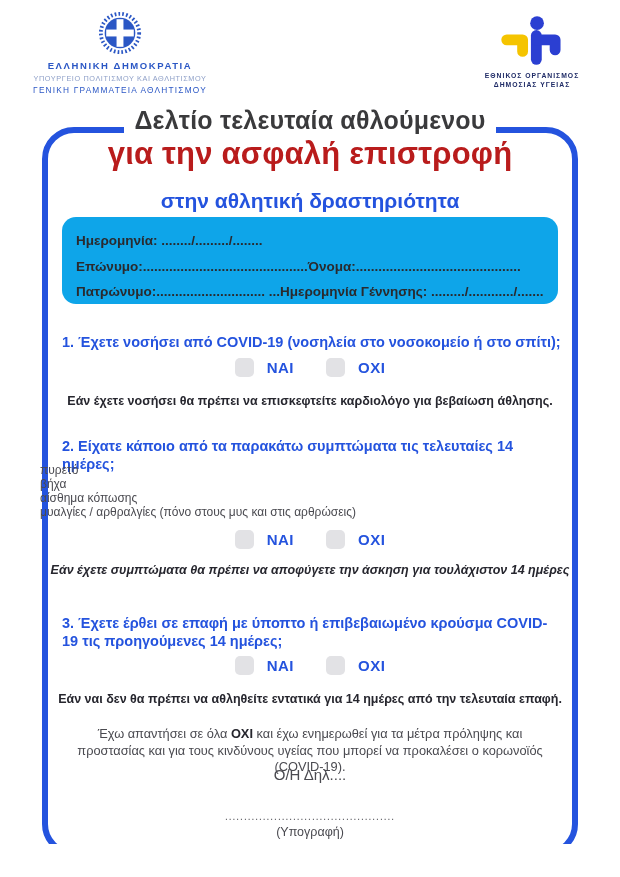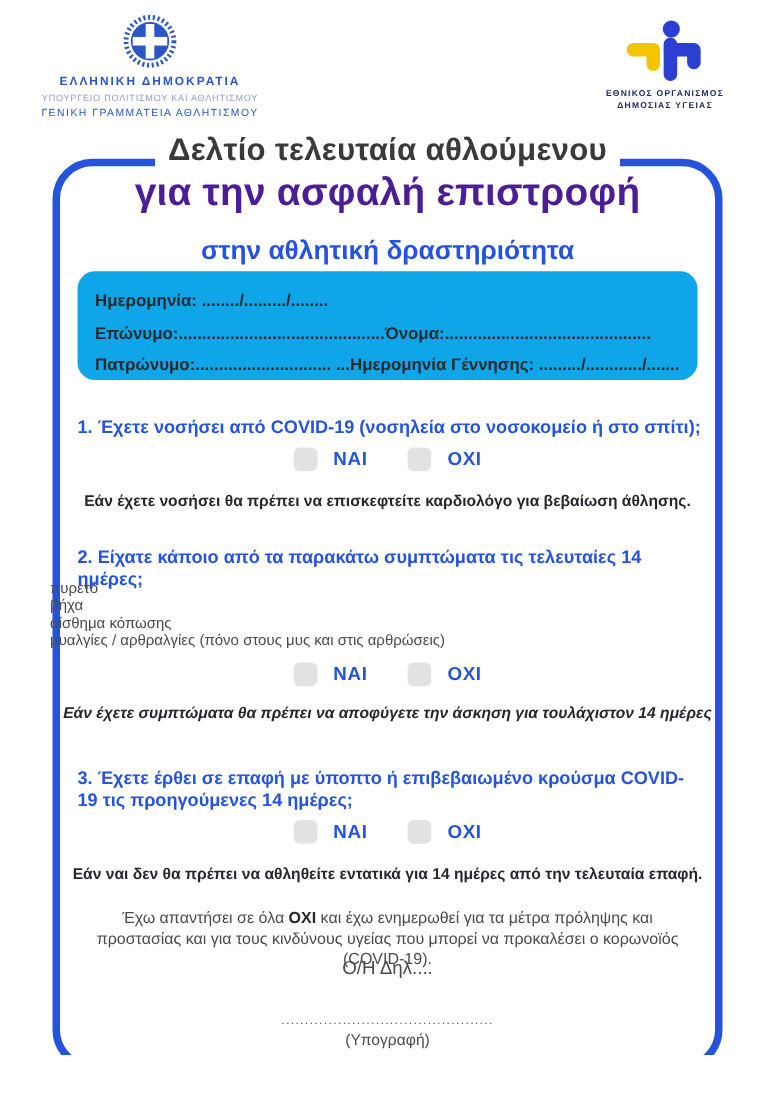--- a/index.html
+++ b/index.html
@@ -22,21 +22,21 @@
   .eody-figure { display:block; margin:0 auto 3px auto; }
   .eody-line { font-size:6.8px; font-weight:bold; color:#1F2B66; letter-spacing:1px; line-height:9px; }
 
   
   .title1 { position:absolute; top:106px; left:0; width:100%; text-align:center; z-index:3; }
   .title1 span {
     display:inline-block; background:#ffffff; padding:0 10px;
     font-size:25px; font-weight:bold; color:#3A3A3C; letter-spacing:0.2px;
   }
   .title2 { position:absolute; top:136px; left:0; width:100%; text-align:center;
-    font-size:31px; font-weight:bold; color:#4c1d95; z-index:3; letter-spacing:0.2px; }
+    font-size:31px; font-weight:bold; color:#b91c1c; z-index:3; letter-spacing:0.2px; }
   .title3 { position:absolute; top:171px; left:0; width:100%; text-align:center;
     font-size:21px; font-weight:bold; color:#2453DE; z-index:3;margin-top:18px; }
 
   
   .frame {
     position:absolute; left:42px; top:127px; width:536px; height:729px;
     border:6px solid #2453DE; border-radius:32px; z-index:1;
   }
 
   

